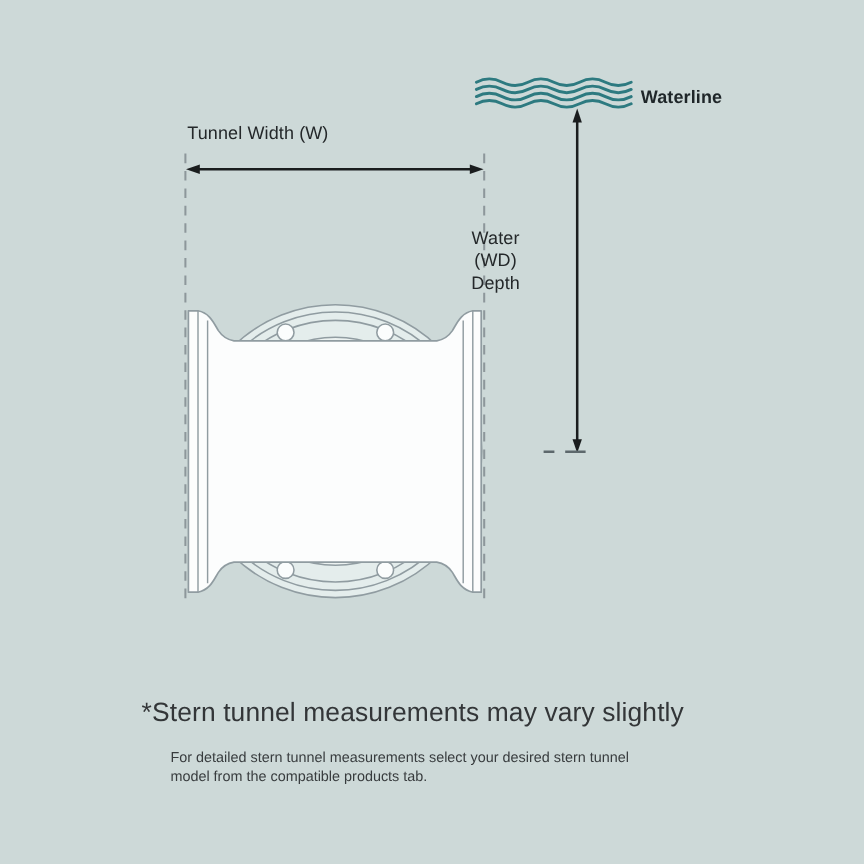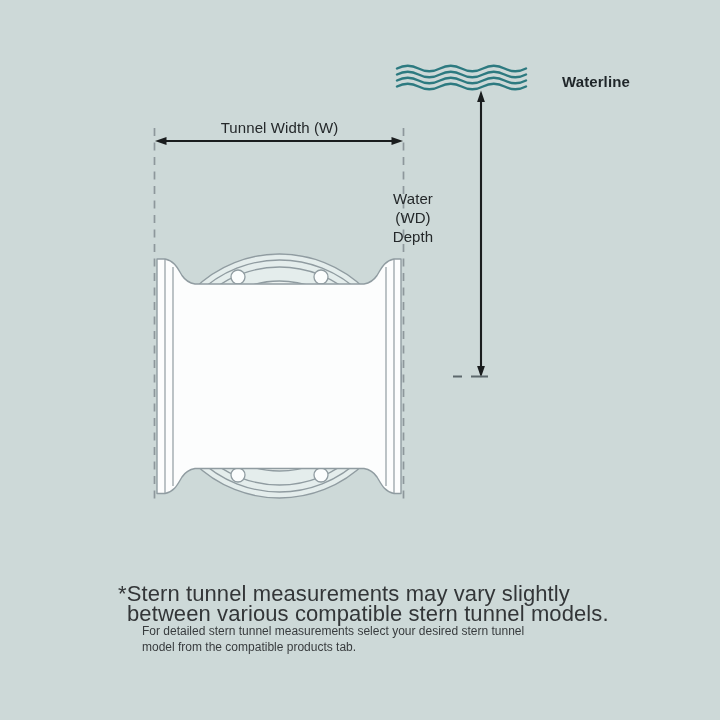--- a/index.html
+++ b/index.html
@@ -19,30 +19,29 @@
   .label {
     position: absolute;
     color: #24282a;
     font-size: 15px;
     font-weight: 500;
     letter-spacing: 0.1px;
     white-space: nowrap;
   }
   .tunnel-width-label {
     left: 156px;
-    top: 119px;
+    top: 103px;
     width: 247px;
-    text-align: center;
+    text-align: left;
   }
   .waterline-label {
     left: 534px;
     top: 73px;
     font-weight: 600;
     color: #1f2629;
-    margin-left: 28px;
   }
   .water-depth-label {
     left: 353px;
     top: 189px;
     width: 120px;
     text-align: center;
     line-height: 19px;
   }
   .water-depth-label div { white-space: nowrap; }
   .note-primary {
@@ -137,21 +136,20 @@
   <div class="label waterline-label">Waterline</div>
 
   <div class="label water-depth-label">
     <div>Water</div>
     <div>(WD)</div>
     <div>Depth</div>
   </div>
 
   <div class="note-primary">
     <div class="line1">*Stern tunnel measurements may vary slightly</div>
-    <div class="line2">between various compatible stern tunnel models.</div>
   </div>
 
   <div class="note-secondary">
     <div>For detailed stern tunnel measurements select your desired stern tunnel</div>
     <div>model from the compatible products tab.</div>
   </div>
 
 </div>
 
 </body></html>

